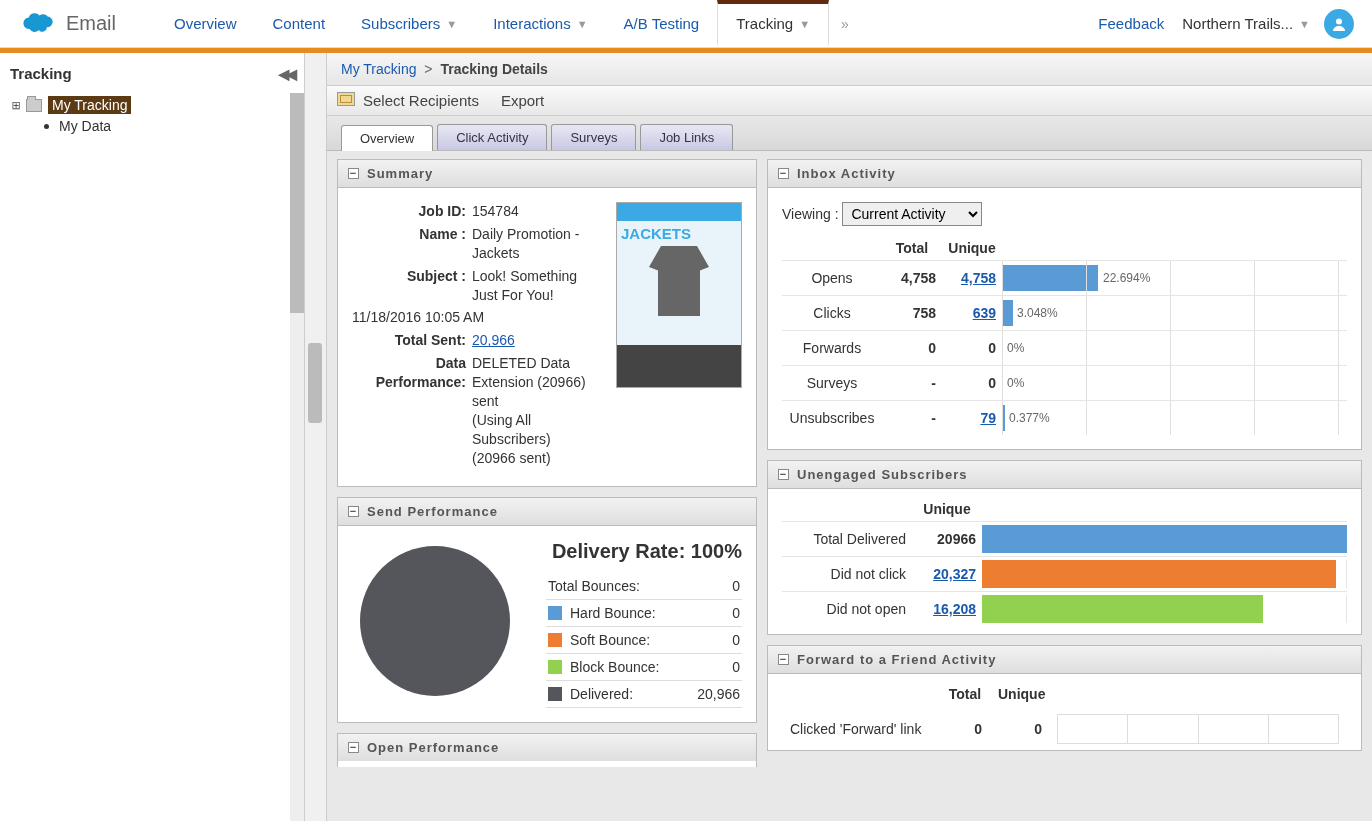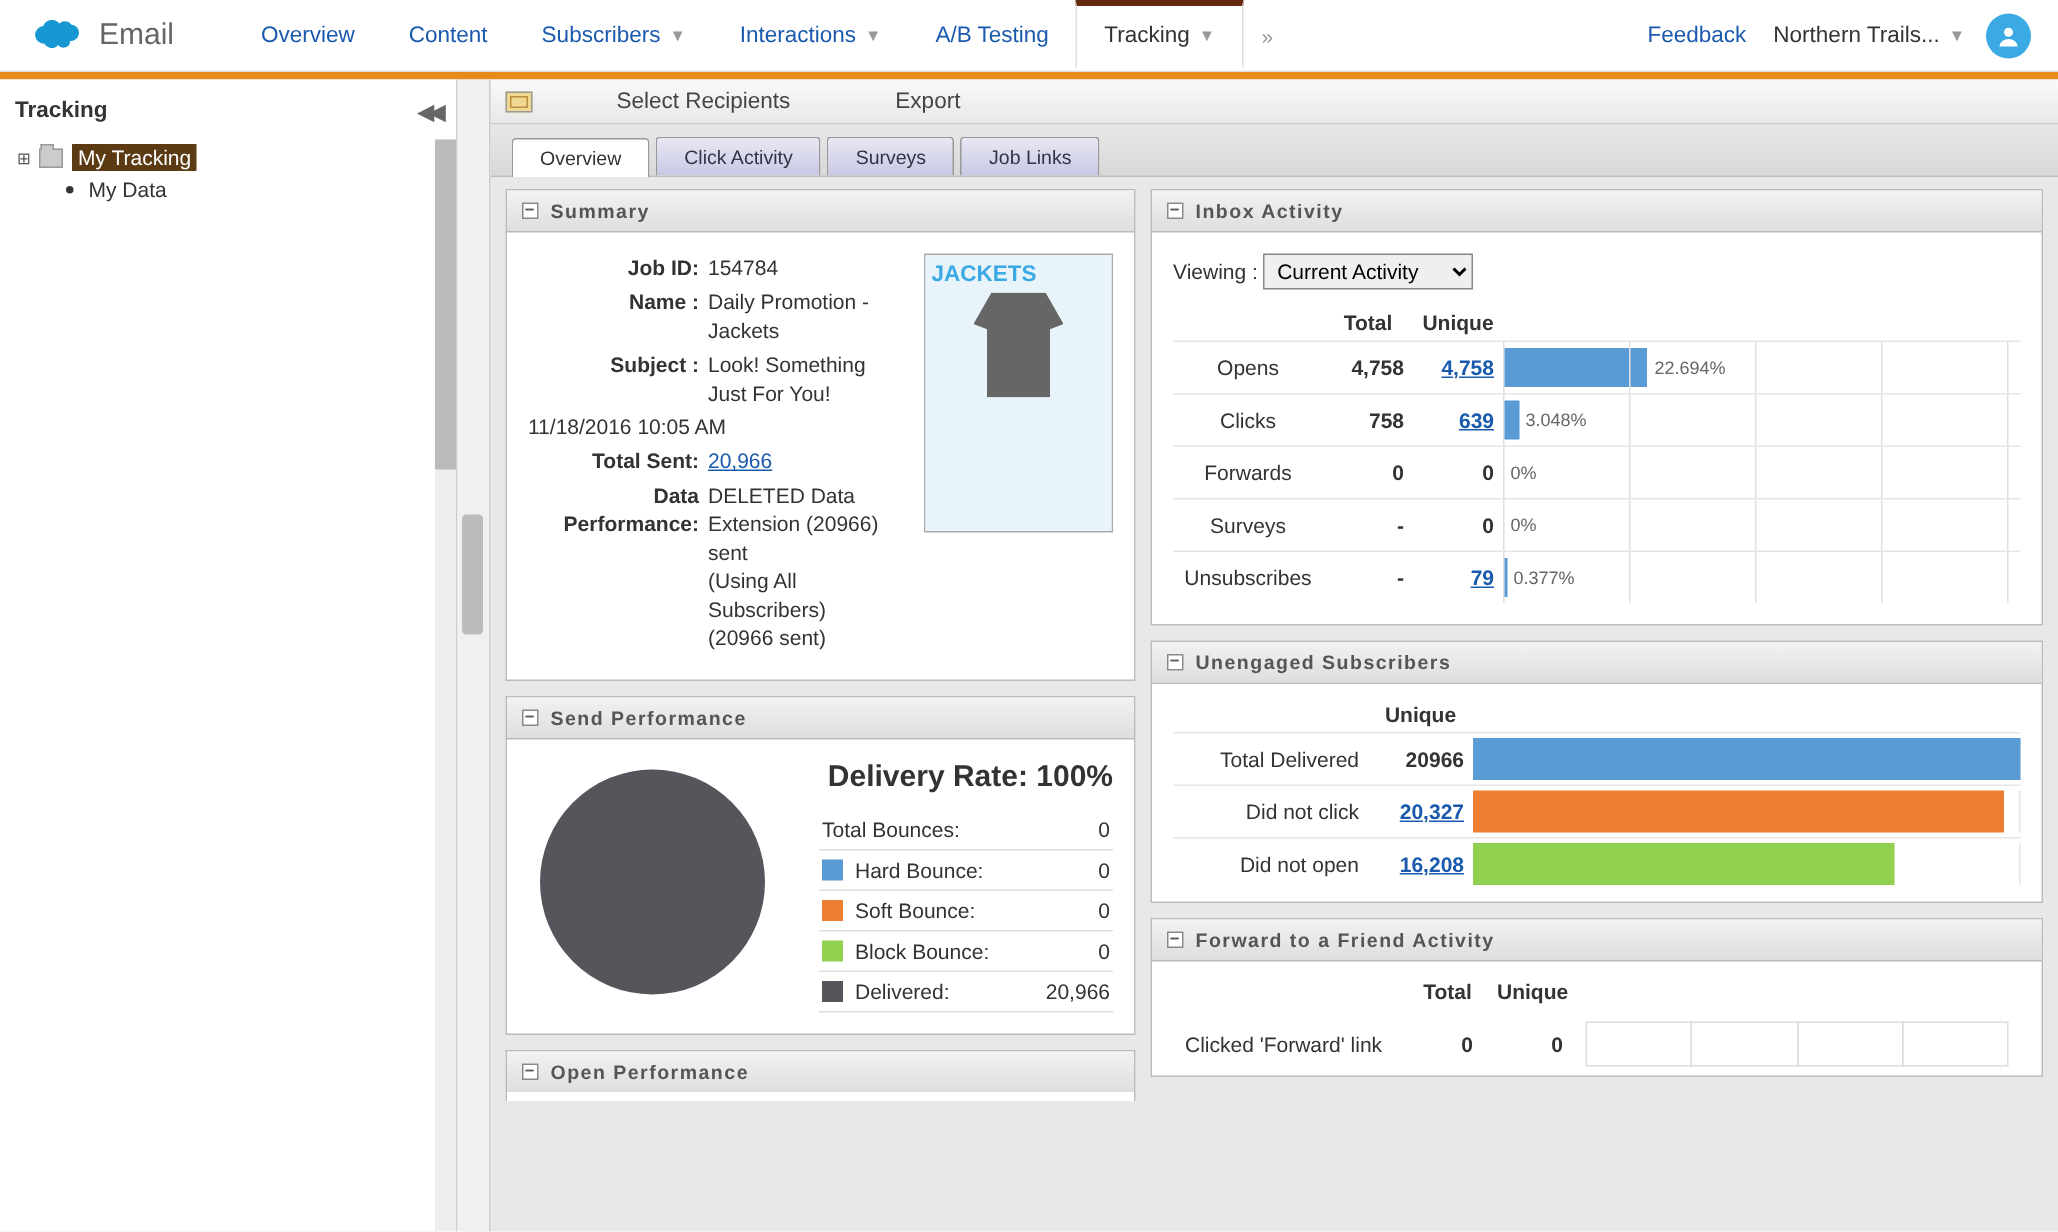--- a/index.html
+++ b/index.html
@@ -39,21 +39,21 @@
 
 .gutter { width:22px; background:#f0f0f0; border-right:1px solid #ccc; position:relative;}
 .gutter .thumb { position:absolute; left:3px; width:14px; top:290px; height:80px; background:#bbb; border-radius:3px;}
 
 .main { flex:1; overflow:hidden; background:#e8e8e8;}
 .crumb { padding:8px 14px; font-size:14px; background:linear-gradient(#f6f6f6,#e6e6e6); border-bottom:1px solid #ccc;}
 .crumb .my { color:#1a5aad; cursor:pointer;}
 .crumb .sep { color:#666; margin:0 4px;}
 .crumb .cur { font-weight:bold; color:#444;}
 
-.toolbar { display:flex; align-items:center; padding:6px 10px; background:linear-gradient(#fafafa,#e8e8e8); border-bottom:1px solid #ccc;gap:48px;}
+.toolbar { display:flex; padding:6px 10px; background:linear-gradient(#fafafa,#e8e8e8); border-bottom:1px solid #ccc;}
 .toolbar .ico { width:18px; height:14px; border:1px solid #999; background:#f0d890; margin-right:8px; position:relative;}
 .toolbar .ico:after{content:''; position:absolute; inset:2px; border:1px solid #b89040;}
 .toolbar .titem { color:#444; font-size:15px; margin-right:22px; cursor:pointer;}
 
 .subtabs { display:flex; padding:8px 14px 0 14px; background:linear-gradient(#e8e8e8,#d8d8d8); border-bottom:1px solid #bbb;}
 .subtab { padding:5px 18px; border:1px solid #999; border-bottom:none; background:linear-gradient(#e8e8f4,#c8c8e4); color:#334; font-size:13px; margin-right:4px; border-radius:3px 3px 0 0; cursor:pointer;}
 .subtab.active { background:#fff; color:#333; position:relative; top:1px;}
 
 .content { padding:8px 10px; display:flex; gap:10px; background:#e8e8e8; height:calc(100% - 128px); overflow:hidden;}
 .col { display:flex; flex-direction:column; gap:10px;}
@@ -64,21 +64,21 @@
 .panel-hd { background:linear-gradient(#f2f2f2,#dedede); border-bottom:1px solid #bbb; padding:6px 10px; font-weight:bold; color:#555; letter-spacing:1px; font-size:13px; display:flex; align-items:center;}
 .panel-hd .tog { width:11px; height:11px; border:1px solid #888; background:#fff; margin-right:8px; font-size:11px; line-height:9px; text-align:center; color:#555; cursor:pointer;}
 .panel-bd { padding:14px;}
 
 
 .summary-grid { display:flex; gap:14px;}
 .summary-table { flex:1;}
 .summary-table .row { display:flex; margin-bottom:4px; font-size:14px; line-height:1.35;}
 .summary-table .k { width:120px; text-align:right; font-weight:bold; padding-right:6px;}
 .summary-table .v { flex:1;}
-.preview { width:126px; height:186px; border:1px solid #aaa; background:#d946ef; display:flex; flex-direction:row;}
+.preview { width:126px; height:186px; border:1px solid #aaa; background:#14532d; display:flex; flex-direction:column;}
 .preview .top { height:18px; background:#3aa9e4;}
 .preview .mid { flex:1; background:#e8f4fa; font-size:15px; font-weight:bold; color:#3aa9e4; padding:4px;}
 .preview .jacket { width:60px; height:70px; background:#666; margin:4px auto; clip-path: polygon(20% 0, 80% 0, 100% 30%, 85% 35%, 85% 100%, 15% 100%, 15% 35%, 0 30%);}
 .preview .bot { height:42px; background:#444;}
 
 
 .sendperf { display:flex; gap:36px; align-items:flex-start;}
 .pie { width:150px; height:150px; border-radius:50%; background:#54565b; margin:6px 0 0 8px;}
 .sptbl { flex:1;}
 .delrate { font-size:20px; font-weight:bold; text-align:right; margin-bottom:10px;}
@@ -191,20 +191,25 @@
     <div class="vscroll">
         <div class="thumb"></div>
       </div>
   </div>
 
   <div class="gutter">
       <div class="thumb"></div>
     </div>
 
   <div class="main">
+    <div class="crumb">
+      <span class="my">My Tracking</span>
+      <span class="sep">&gt;</span>
+      <span class="cur">Tracking Details</span>
+    </div>
     <div class="toolbar">
       <span class="ico"></span>
       <span class="titem">Select Recipients</span>
       <span class="titem">Export</span>
     </div>
     <div class="subtabs">
       <div class="subtab active">Overview</div>
       <div class="subtab">Click Activity</div>
       <div class="subtab">Surveys</div>
       <div class="subtab">Job Links</div>

